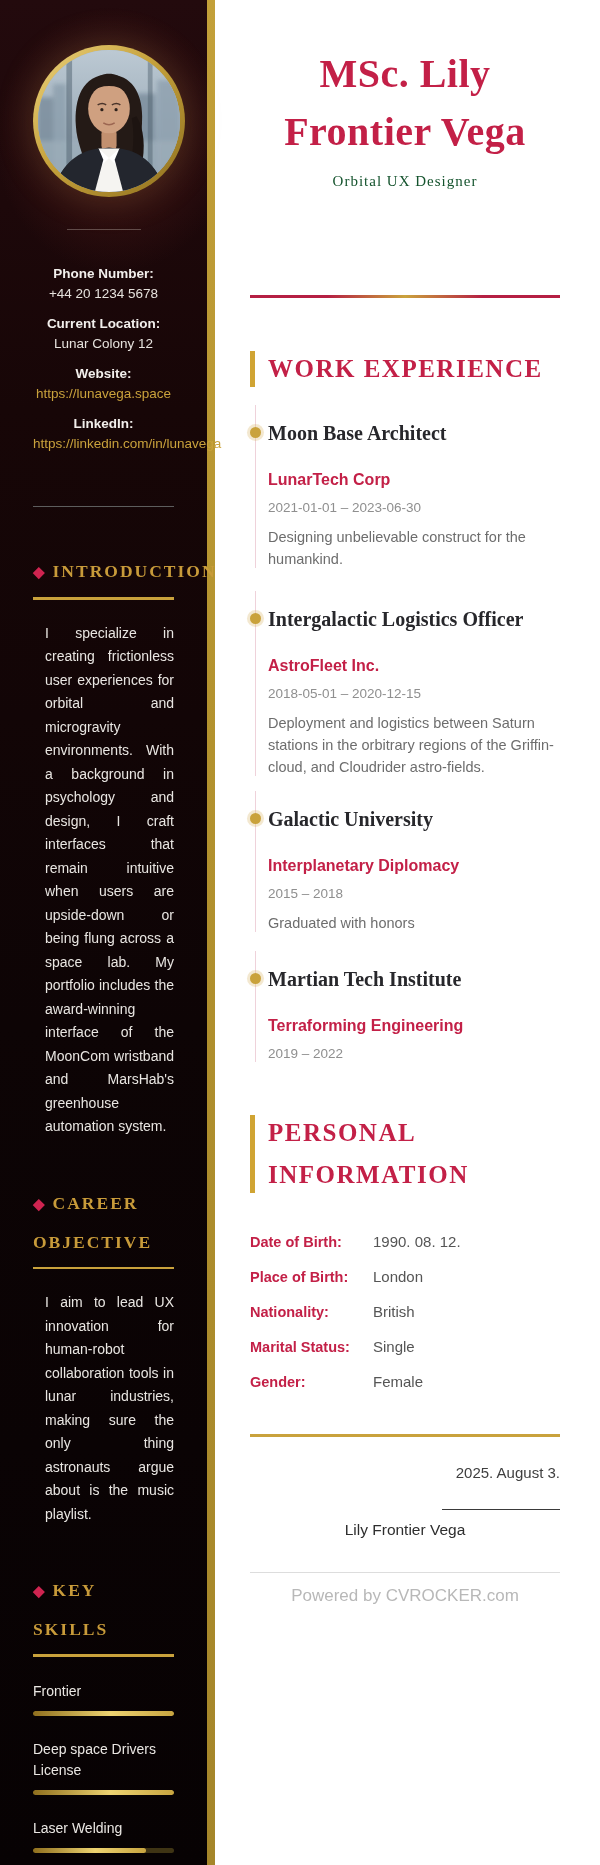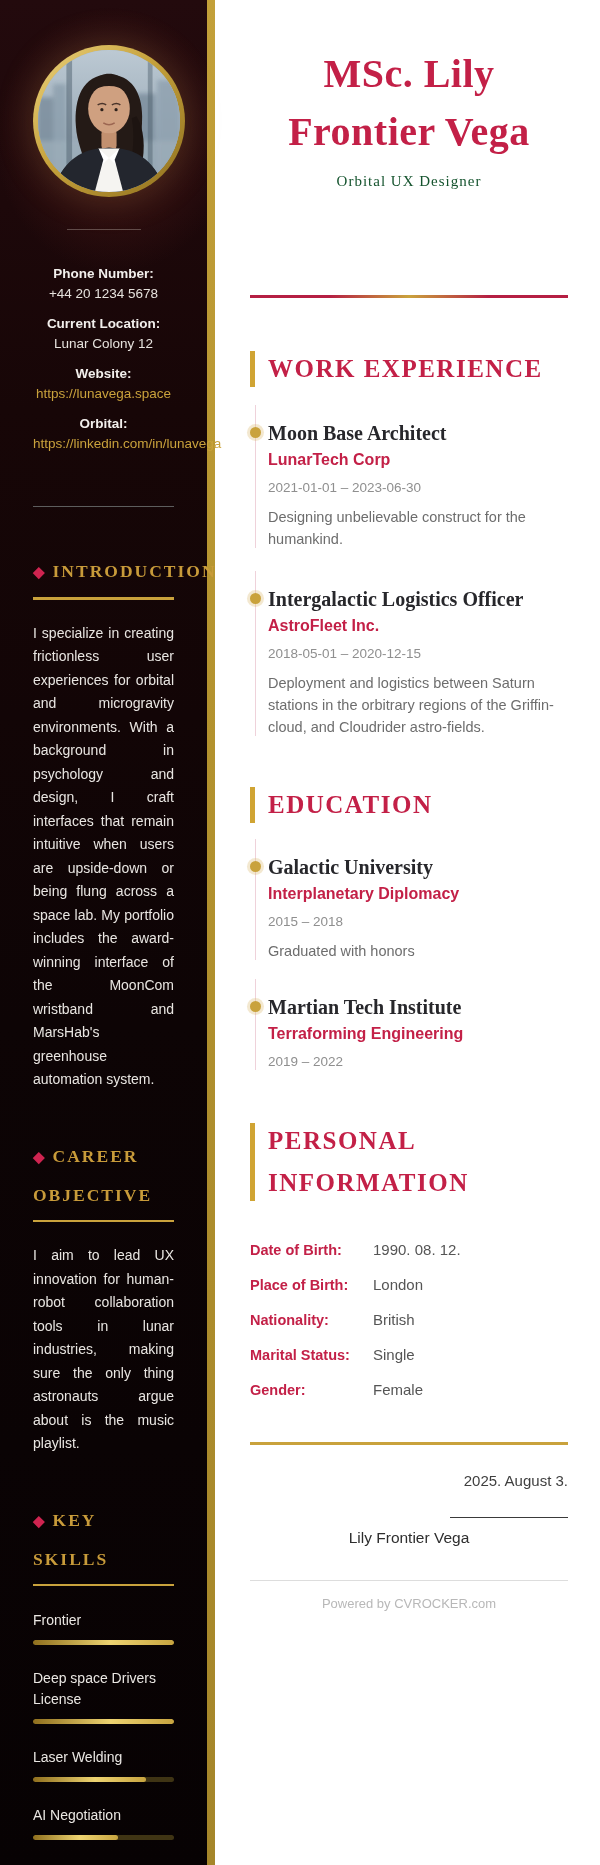--- a/index.html
+++ b/index.html
@@ -38,31 +38,31 @@
   .side-divider{width:100%;height:1px;background:#5d5d5d;margin-top:52px;}
   .side-heading{
     margin:45px 0 0 0;font-family:"Liberation Serif",serif;font-weight:bold;
     font-size:17.5px;line-height:38px;letter-spacing:2px;color:#c89b3a;
     position:relative;z-index:6;
   }
   .side-heading.nowrap{white-space:nowrap;}
   .diamond{color:#cf2450;font-size:15px;letter-spacing:0;margin-right:8px;}
   .gold-underline{width:100%;height:2.5px;background:#c9a23c;margin-top:6px;}
   .side-text{
-    margin:22px 0 0 0;font-size:14px;line-height:23.5px;color:#e9e6e2;
+    margin:22px 0 0 12px;font-size:14px;line-height:23.5px;color:#e9e6e2;
     text-align:justify;
   }
   .skills{margin-top:24px;}
   .skill{margin-bottom:23px;}
   .skill-name{font-size:14px;line-height:21px;color:#eae7e3;}
   .bar{width:100%;height:5px;border-radius:3px;background:#3f3414;margin-top:9px;overflow:hidden;}
   .fill{height:100%;border-radius:3px;
     background:linear-gradient(90deg,#8f6f1e 0%,#edd371 55%,#c7a440 100%);}
   
-  .main{flex:1;height:100%;padding:45px 32px 0 35px;background:#fff;overflow:hidden;}
+  .main{flex:1;height:100%;padding:45px 40px 0 35px;background:#fff;overflow:hidden;}
   .name{
     margin:0 auto;max-width:320px;text-align:center;
     font-family:"Liberation Serif",serif;font-weight:bold;
     font-size:40px;line-height:58px;color:#c32047;letter-spacing:0.5px;
   }
   .subtitle{
     margin-top:6px;text-align:center;font-family:"Liberation Serif",serif;
     font-size:15px;line-height:28px;color:#14532d;letter-spacing:1px;
   }
   .grad-rule{
@@ -82,33 +82,33 @@
   .entry.gap{margin-top:34px;}
   .entry::after{ 
     content:"";position:absolute;left:4.6px;top:-13px;bottom:2px;width:1.6px;
     background:#efd2da;
   }
   .entry::before{ 
     content:"";position:absolute;left:0;top:9px;width:11px;height:11px;border-radius:50%;
     background:#c9a23c;box-shadow:0 0 0 3px rgba(220,190,120,0.35);z-index:2;
   }
   .e-title{font-family:"Liberation Serif",serif;font-weight:bold;font-size:20px;line-height:30px;color:#27272b;}
-  .e-sub{margin-top:0;font-weight:bold;font-size:16px;line-height:24px;color:#c32047;}
+  .e-sub{margin-top:20px;font-weight:bold;font-size:16px;line-height:24px;color:#c32047;}
   .e-date{margin-top:6px;font-size:13.5px;line-height:20px;color:#8f8f8f;}
   .e-desc{margin-top:8px;font-size:14.5px;line-height:22px;color:#6d6d6d;max-width:300px;}
   .p-rows{margin-top:36px;}
   .p-row{display:flex;margin-bottom:15px;}
   .p-label{width:123px;flex:0 0 123px;font-weight:bold;font-size:14.5px;line-height:20px;color:#c32047;}
   .p-value{font-size:15px;line-height:20px;color:#555;}
   .gold-rule{height:2.5px;background:#c9a23c;margin-top:42px;}
   .date-line{margin-top:26px;text-align:right;font-size:15px;line-height:20px;color:#3f3f3f;}
   .sig-line{width:118px;height:0;border-top:1.6px solid #3a3a3a;margin:26px 0 0 auto;}
   .sig-name{margin-top:10px;text-align:center;font-size:15.5px;line-height:20px;color:#2e2e2e;}
   .footer-rule{height:1px;background:#ddd;margin-top:32px;}
-  .footer-text{margin-top:14px;text-align:center;font-size:13px;line-height:17px;color:#b8b8b8;}
+  .footer-text{margin-top:14px;text-align:center;font-size:17px;line-height:17px;color:#b8b8b8;}
 </style>
 </head>
 <body>
 
 <div class="page">
 
   <aside class="sidebar">
 
     <div class="photo-ring">
       <div class="photo">
@@ -166,21 +166,21 @@
       </div>
       <div class="c-entry">
         <div class="c-label">Current Location:</div>
         <div class="c-value">Lunar Colony 12</div>
       </div>
       <div class="c-entry">
         <div class="c-label">Website:</div>
         <div class="c-value link">https://lunavega.space</div>
       </div>
       <div class="c-entry">
-        <div class="c-label">Orbital:</div>
+        <div class="c-label">LinkedIn:</div>
         <div class="c-value link">https://linkedin.com/in/lunavega</div>
       </div>
     </div>
 
     <div class="side-divider"></div>
 
     <section>
       <h2 class="side-heading nowrap"><span class="diamond">◆</span><span>INTRODUCTION</span></h2>
       <div class="gold-underline"></div>
       <p class="side-text">I specialize in creating frictionless user experiences for orbital and microgravity environments. With a background in psychology and design, I craft interfaces that remain intuitive when users are upside-down or being flung across a space lab. My portfolio includes the award-winning interface of the MoonCom wristband and MarsHab's greenhouse automation system.</p>
@@ -248,21 +248,20 @@
 
       <div class="entry gap">
         <div class="e-title">Intergalactic Logistics Officer</div>
         <div class="e-sub">AstroFleet Inc.</div>
         <div class="e-date">2018-05-01 – 2020-12-15</div>
         <div class="e-desc">Deployment and logistics between Saturn stations in the orbitrary regions of the Griffin-cloud, and Cloudrider astro-fields.</div>
       </div>
     </section>
 
     <section>
-      <h2 class="main-heading" style="margin-top:46px;">EDUCATION</h2>
 
       <div class="entry" style="margin-top:26px;">
         <div class="e-title">Galactic University</div>
         <div class="e-sub">Interplanetary Diplomacy</div>
         <div class="e-date">2015 – 2018</div>
         <div class="e-desc">Graduated with honors</div>
       </div>
 
       <div class="entry" style="margin-top:30px;">
         <div class="e-title">Martian Tech Institute</div>

